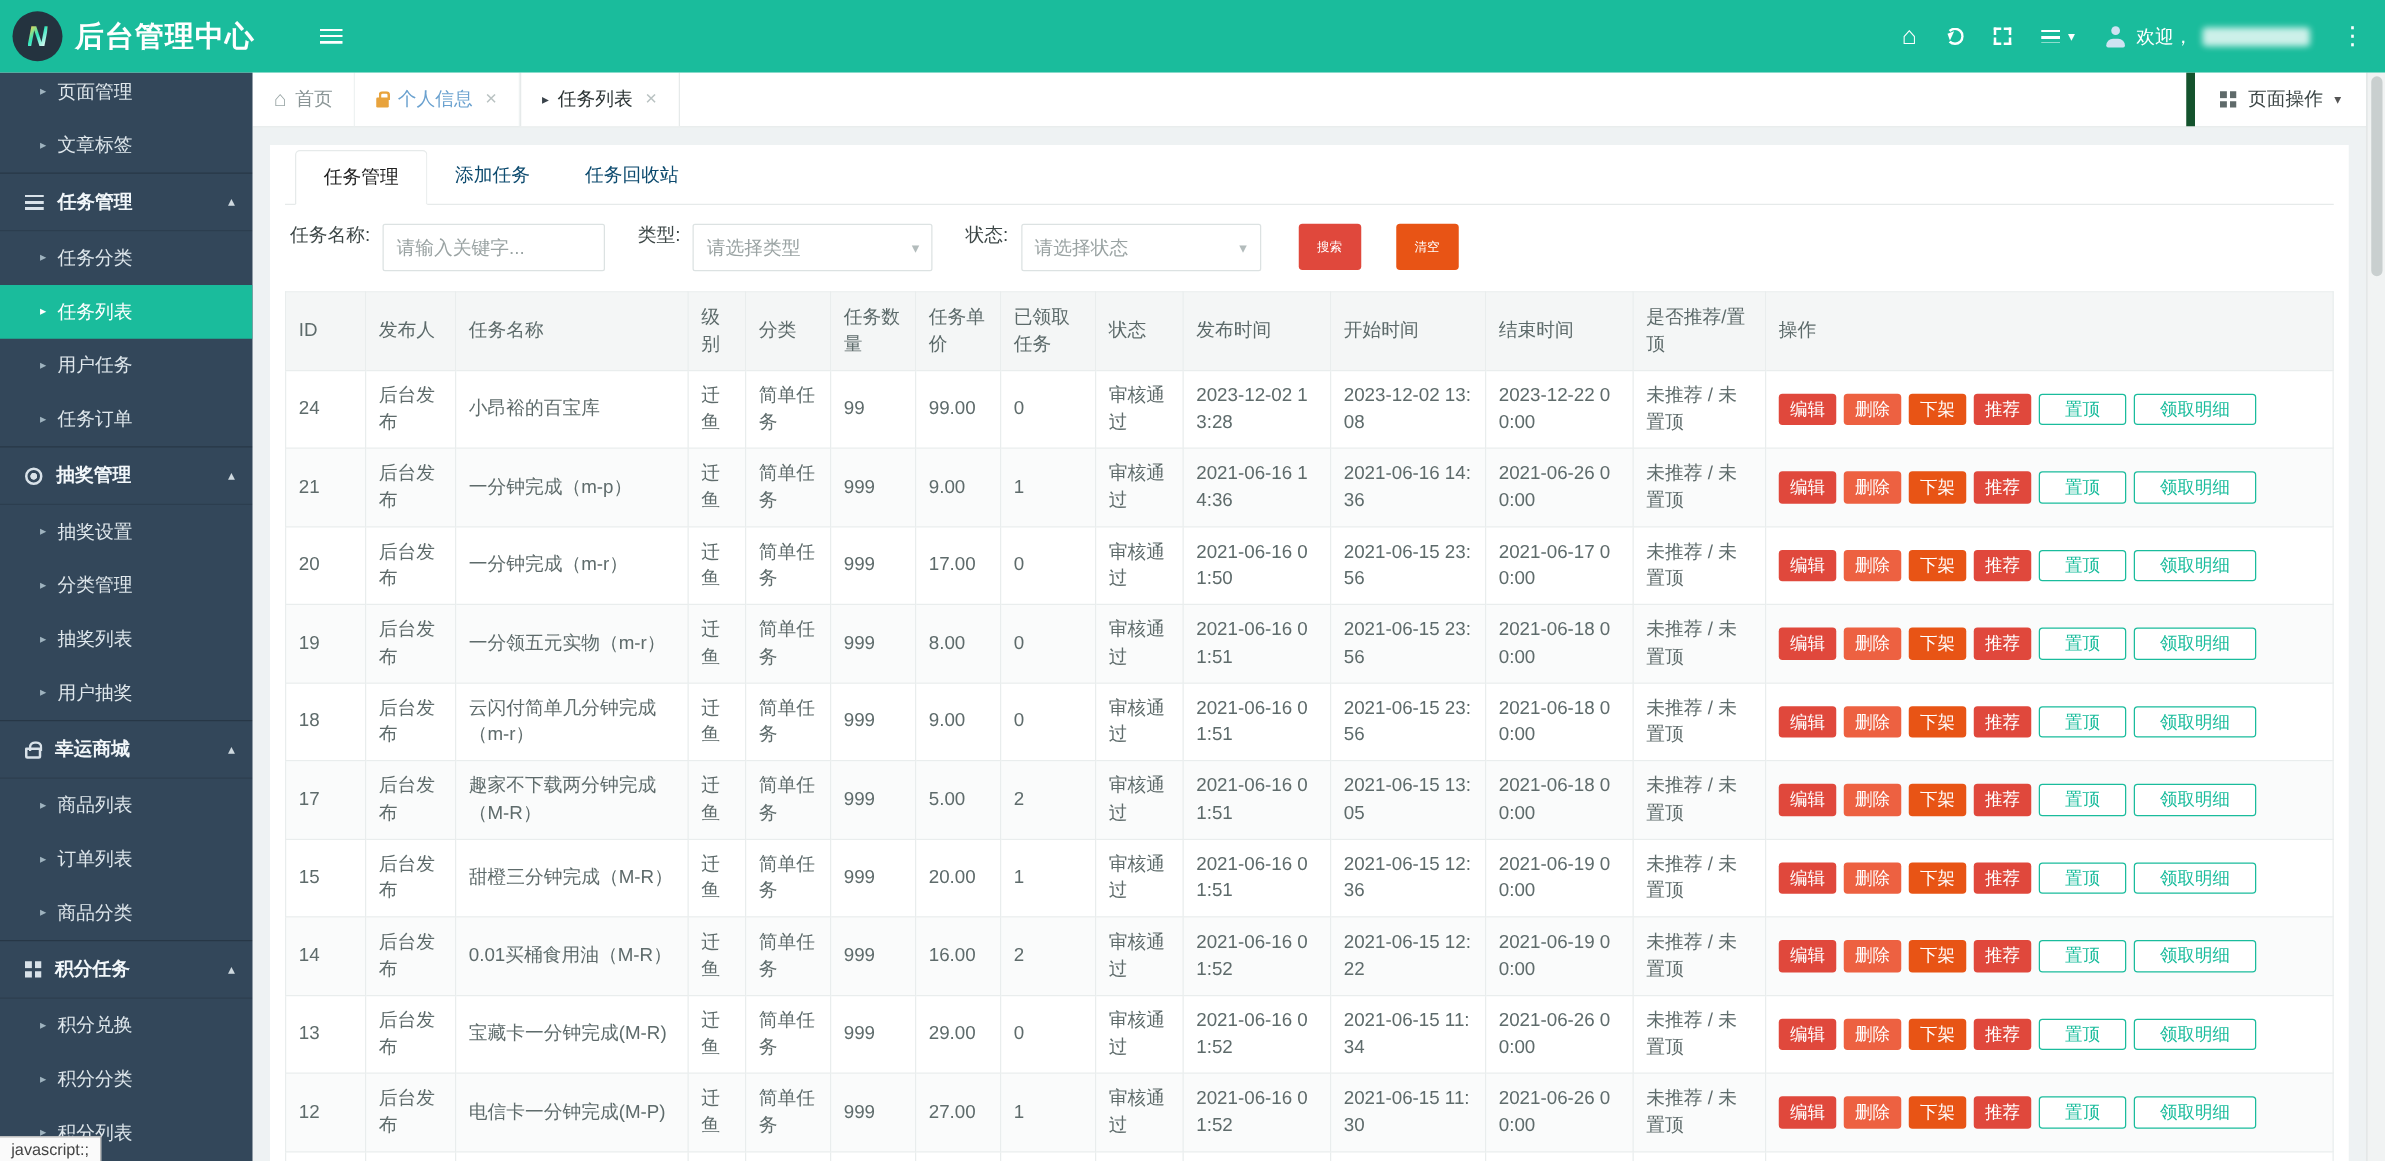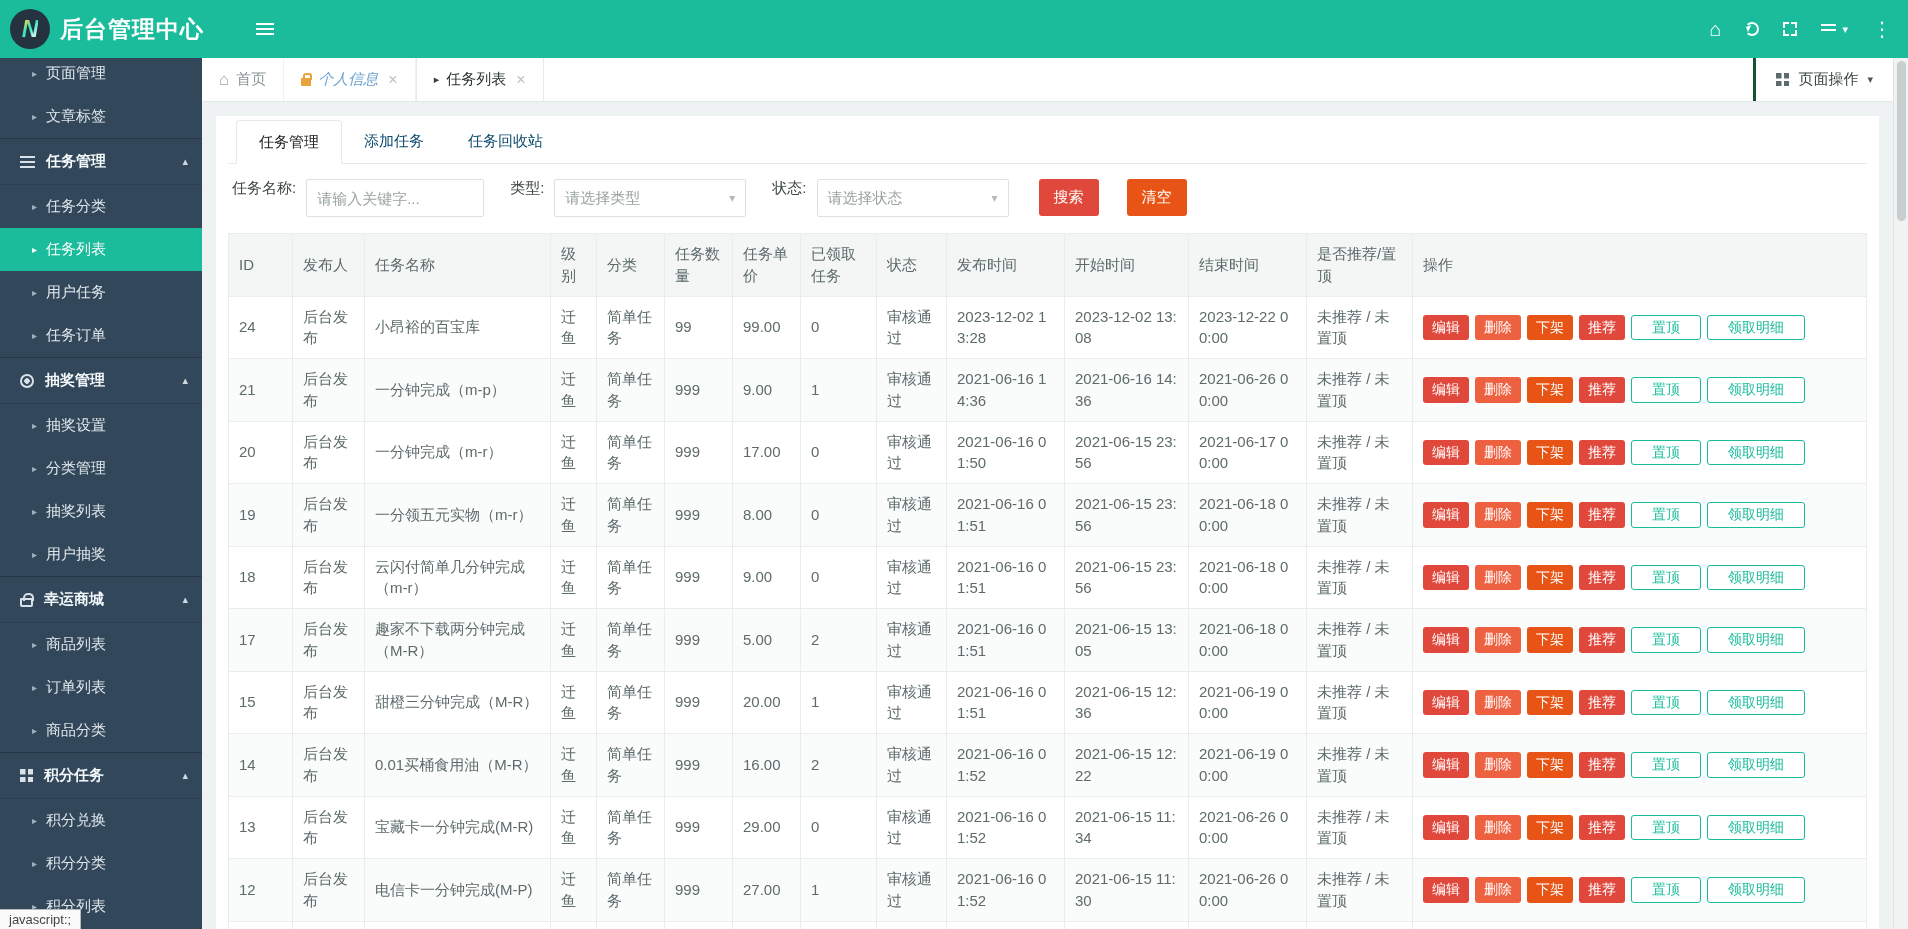--- a/index.html
+++ b/index.html
@@ -87,22 +87,22 @@
   
   .tabbar { position:absolute; top:58px; left:202px; right:15px; height:44px; background:#fff; border-bottom:1px solid #e2e7e8; display:flex; z-index:30; }
   .tabs { display:flex; height:100%; }
   .tab { display:flex; align-items:center; gap:7px; padding:0 17px; height:100%; border-right:1px solid #eef2f2; color:#8a9596; font-size:15px; }
   .tab.active { background:#fff; color:#2b3334; border-left:1px solid #e6eaea; border-right:1px solid #e6eaea; }
   .tab .close { color:#b9c2c2; font-size:16px; margin-left:3px; line-height:1; }
   .ti-home { color:#9aa6a6; font-size:17px; line-height:1; }
   .ti-arrow { color:#39424a; font-size:11px; }
   .ti-lock { width:10px; height:8px; background:#e8a33d; border-radius:1px; position:relative; margin-top:4px; }
   .ti-lock::before { content:""; position:absolute; top:-5px; left:2px; width:5px; height:5px; border:2px solid #e8a33d; border-bottom:none; border-radius:3px 3px 0 0; }
-  .tab.link .lbl { color:var(--link-blue,#6aa1cf);font-style:italic; }
-  .page-actions { margin-left:auto; display:flex; align-items:center; gap:9px; padding:0 20px; border-left:3px solid #14532d; color:#3a4444; font-size:15px; }
+  .tab.link .lbl { color:var(--link-blue,#6aa1cf); }
+  .page-actions { margin-left:auto; display:flex; align-items:center; gap:9px; padding:0 20px; border-left:7px solid #14532d; color:#3a4444; font-size:15px; }
   .icon-grid-g { width:13px; height:13px;
     background:
       linear-gradient(#5f6a6a,#5f6a6a) left top/5.5px 5.5px no-repeat,
       linear-gradient(#5f6a6a,#5f6a6a) right top/5.5px 5.5px no-repeat,
       linear-gradient(#5f6a6a,#5f6a6a) left bottom/5.5px 5.5px no-repeat,
       linear-gradient(#5f6a6a,#5f6a6a) right bottom/5.5px 5.5px no-repeat;
   }
   .caret-g { font-size:11px; color:#555; }
 
   
@@ -110,21 +110,21 @@
   .panel { background:#fff; min-height:100%; padding:0 12px 12px; }
   .panel-tabs { display:flex; padding:4px 8px 0; border-bottom:1px solid #e6eaea; }
   .ptab { padding:0 22px; line-height:42px; font-size:15px; color:#0c4a6e; }
   .ptab.active { border:1px solid #e6eaea; border-bottom:1px solid #fff; margin-bottom:-1px; background:#fff; color:#222; border-radius:4px 4px 0 0; }
   .filters { display:flex; padding:15px 4px 16px; }
   .filters label { font-size:15px; color:#3d4747; margin-right:10px; white-space:nowrap; }
   .filters input { width:178px; height:38px; border:1px solid #dce2e2; border-radius:2px; padding:0 10px; font-size:15px; color:#333; margin-right:26px; outline:none; font-family:inherit; }
   .filters input::placeholder { color:#9aa3a3; }
   .select { width:192px; height:38px; border:1px solid #dce2e2; border-radius:2px; background:#fff; display:flex; align-items:center; padding:0 10px; color:#9aa3a3; font-size:15px; margin-right:26px; }
   .select .caret-s { margin-left:auto; color:#b3bcbc; font-size:12px; }
-  .btn { height:37px; padding:0 15px; border:none; border-radius:3px; color:#fff; font-size:15px; cursor:pointer; font-family:inherit; }
+  .btn { height:37px; padding:0 15px; border:none; border-radius:3px; color:#fff; font-size:10px; cursor:pointer; font-family:inherit; }
   .btn-search { background:var(--btn-red,#e0483c); margin-left:4px; }
   .btn-clear { background:var(--btn-deep-orange,#e85415); margin-left:28px; }
 
   
   table { width:100%; border-collapse:collapse; table-layout:fixed; font-size:15px; color:#5e6b6b; }
   th,td { border:1px solid #e9eded; padding:9px 10px; text-align:left; vertical-align:middle; word-break:break-all; line-height:1.45; }
   thead th { background:#f4f6f6; color:#5c6a6a; font-weight:normal; }
   tbody tr:nth-child(even) td { background:#fafbfb; }
   col.c1{width:64px} col.c2{width:72px} col.c3{width:186px} col.c4{width:46px}
   col.c5{width:68px} col.c6{width:68px} col.c7{width:68px} col.c8{width:76px}
@@ -161,20 +161,25 @@
       </a>
     <a class="h-ic">
         <span class="icon-refresh"></span>
       </a>
     <a class="h-ic">
         <span class="icon-expand"></span>
       </a>
     <a class="h-ic">
       <span class="icon-bars sm"></span>
       <span class="caret-w">▾</span>
+    </a>
+    <a class="h-user">
+      <span class="icon-user"></span>
+      <span class="greet">欢迎，</span>
+      <span class="redacted"></span>
     </a>
     <a class="h-ic">
         <span class="dots">⋮</span>
       </a>
   </div>
 </header>
 
 <aside class="sidebar">
   <nav class="side-menu" id="side-menu">
       <a class="side-link">

